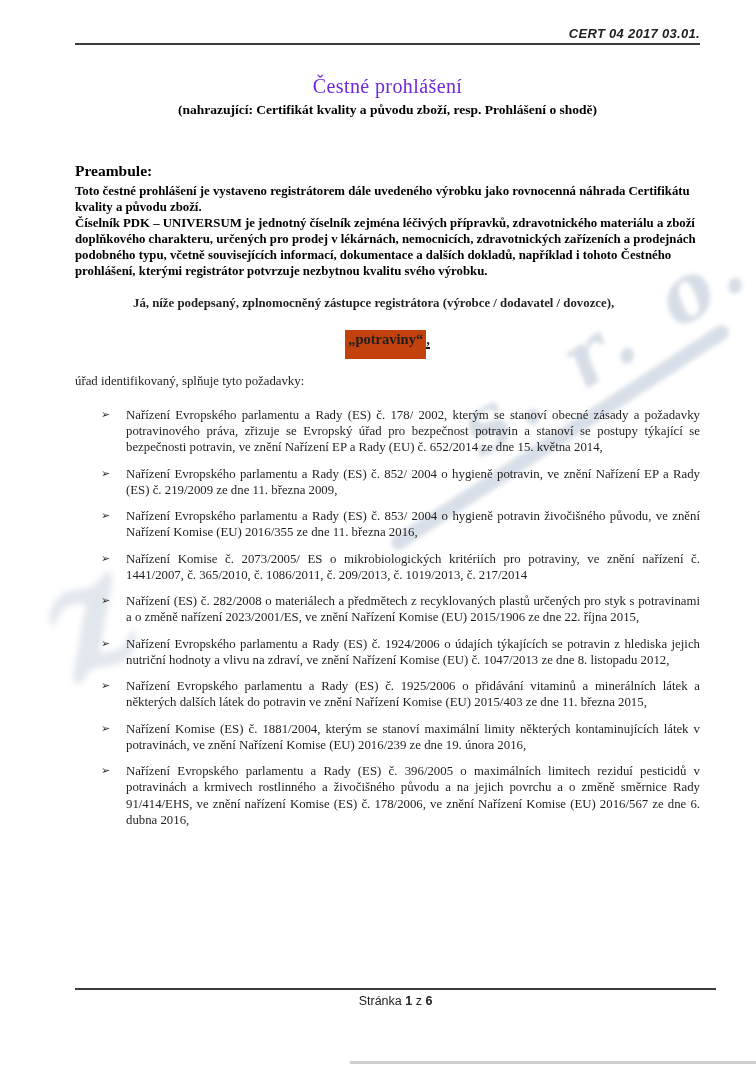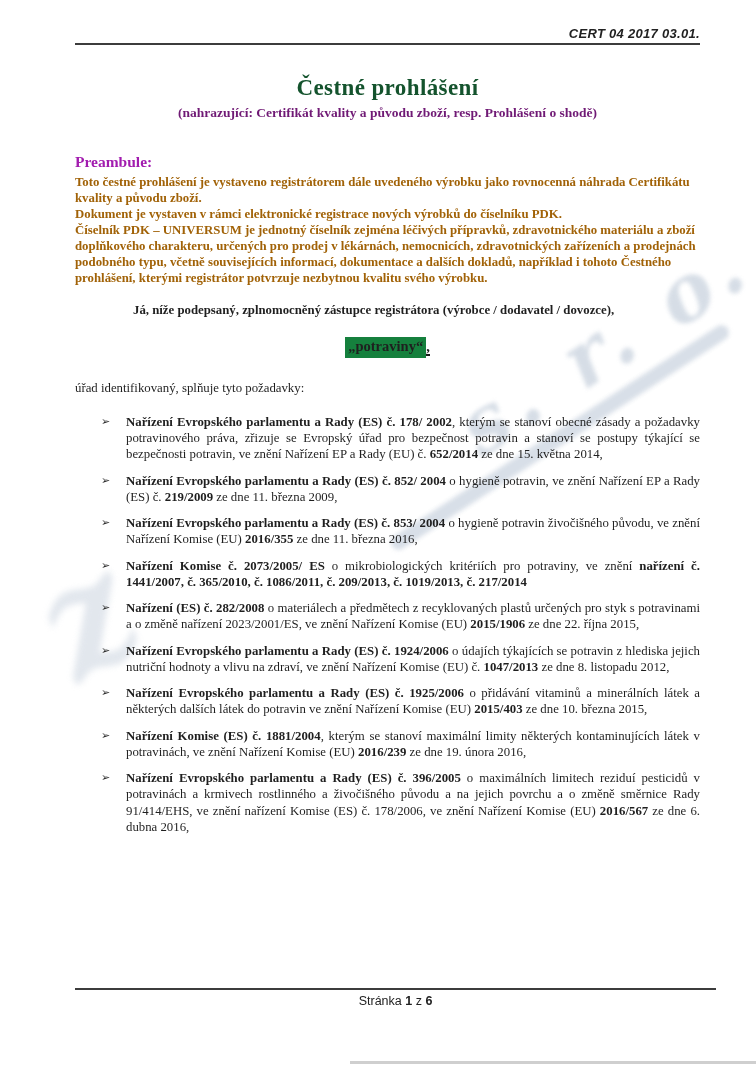--- a/index.html
+++ b/index.html
@@ -24,56 +24,56 @@
     font-size:13px;
     letter-spacing:0.3px;
     color:#222;
   }
   .header-rule { border-bottom:2px solid #3c3c3c; margin-top:2px; }
 
   
   h1.page-title {
     margin:30px 0 0 0;
     text-align:center;
-    font-size:23px;
-    font-weight:bold;
+    font-size:20px;
+    font-weight:normal;
     letter-spacing:0.4px;
-    color:#14532d;
+    color:#6d28d9;
   }
   .subtitle {
     margin-top:4px;
     text-align:center;
     font-size:13.5px;
     font-weight:bold;
-    color:#701a75;
+    color:#000000;
   }
 
   
   .preamble h2 {
-    margin:32px 0 4px 0;
+    margin:44px 0 4px 0;
     font-size:15.5px;
     font-weight:bold;
-    color:#a21caf;
+    color:#000000;
   }
   .preamble p {
     margin:0;
     font-size:12.8px;
     font-weight:bold;
     line-height:1.25;
-    color:#a16207;
+    color:#000000;
   }
 
   
   .intro { margin:16px 0 0 0; padding-left:58px; font-size:12.8px;font-weight:bold; }
   .verb  { margin:22px 0 0 0; text-align:center; font-size:14px; font-weight:bold; word-spacing:3px; }
   .product-intro { margin:22px 0 0 0; font-size:12.5px; }
   .product-line  { margin:20px 0 0 0; text-align:center; font-size:14.5px; font-weight:bold; }
   .product-line .hl {
-    background:#15803d;
-    padding:1px 3px 4px 3px;
+    background:#c2410c;
+    padding:1px 3px 12px 3px;
   }
   .product-line .ul { border-bottom:2px solid #1b1b1b; }
   .req-intro { margin:26px 0 0 0; font-size:12.8px; }
 
   
   ul.regulations {
     list-style:none;
     margin:18px 0 0 0;
     padding:0 0 0 26px;
   }
@@ -85,21 +85,21 @@
     line-height:1.27;
   }
   ul.regulations .marker {
     flex:0 0 14px;
     font-family:"DejaVu Sans", sans-serif;
     font-size:11px;
     color:#2a2a2a;
     padding-top:1px;
   }
   ul.regulations .body { text-align:justify; }
-  ul.regulations .body .b { font-weight:bold; }
+  ul.regulations .body .b { font-weight:normal; }
 
   
   .footer {
     position:absolute;
     left:75px; right:40px; top:988px;
     z-index:2;
   }
   .footer-rule { border-top:2px solid #3c3c3c; }
   .page-number {
     text-align:center;
@@ -164,21 +164,20 @@
 
     <div class="doc-code">CERT  04 2017 03.01.</div>
     <div class="header-rule"></div>
 
     <h1 class="page-title">Čestné prohlášení</h1>
     <div class="subtitle">(nahrazující: Certifikát kvality a původu zboží, resp. Prohlášení o shodě)</div>
 
     <section class="preamble">
       <h2>Preambule:</h2>
       <p>Toto čestné prohlášení je vystaveno registrátorem dále uvedeného výrobku jako rovnocenná náhrada Certifikátu kvality a původu zboží.</p>
-      <p>Dokument je vystaven v rámci elektronické registrace nových výrobků do číselníku PDK.</p>
       <p>Číselník PDK – UNIVERSUM je jednotný číselník zejména léčivých přípravků, zdravotnického materiálu a zboží doplňkového charakteru, určených pro prodej v lékárnách, nemocnicích, zdravotnických zařízeních a prodejnách podobného typu, včetně souvisejících informací, dokumentace a dalších dokladů, například i tohoto Čestného prohlášení, kterými registrátor potvrzuje nezbytnou kvalitu svého výrobku.</p>
     </section>
 
     <p class="intro">Já, níže podepsaný, zplnomocněný zástupce registrátora (výrobce / dodavatel / dovozce),</p>
     <p class="product-line"><span class="ul"><span class="hl">„potraviny“</span><span>,</span></span></p>
     <p class="req-intro">úřad identifikovaný, splňuje tyto požadavky:</p>
 
     <ul class="regulations" id="regulations-list">
         <li>
           <span class="marker">➢</span>
@@ -199,21 +198,21 @@
         <li>
           <span class="marker">➢</span>
           <span class="body"><span class="b">Nařízení (ES) č. 282/2008</span><span> o materiálech a předmětech z recyklovaných plastů určených pro styk s potravinami a o změně nařízení 2023/2001/ES, ve znění Nařízení Komise (EU) </span><span class="b">2015/1906</span><span> ze dne 22. října 2015,</span></span>
         </li>
         <li>
           <span class="marker">➢</span>
           <span class="body"><span class="b">Nařízení Evropského parlamentu a Rady (ES) č. 1924/2006</span><span>  o údajích týkajících se potravin z hlediska jejich nutriční hodnoty a vlivu na zdraví, ve znění Nařízení Komise (EU) č. </span><span class="b">1047/2013</span><span> ze dne 8. listopadu 2012,</span></span>
         </li>
         <li>
           <span class="marker">➢</span>
-          <span class="body"><span class="b">Nařízení Evropského parlamentu a Rady (ES) č. 1925/2006</span><span>  o přidávání vitaminů a minerálních látek a některých dalších látek do potravin ve znění Nařízení Komise (EU) </span><span class="b">2015/403</span><span> ze dne 10. března 2015,</span></span>
+          <span class="body"><span class="b">Nařízení Evropského parlamentu a Rady (ES) č. 1925/2006</span><span>  o přidávání vitaminů a minerálních látek a některých dalších látek do potravin ve znění Nařízení Komise (EU) </span><span class="b">2015/403</span><span> ze dne 11. března 2015,</span></span>
         </li>
         <li>
           <span class="marker">➢</span>
           <span class="body"><span class="b">Nařízení Komise (ES) č. 1881/2004</span><span>, kterým se stanoví maximální limity některých kontaminujících látek v potravinách, ve znění Nařízení Komise (EU) </span><span class="b">2016/239</span><span> ze dne 19. února 2016,</span></span>
         </li>
         <li>
           <span class="marker">➢</span>
           <span class="body"><span class="b">Nařízení Evropského parlamentu a Rady (ES) č. 396/2005</span><span> o maximálních limitech reziduí pesticidů v potravinách a krmivech rostlinného a živočišného původu a na jejich povrchu a o změně směrnice Rady 91/414/EHS, ve znění nařízení Komise (ES) č. 178/2006, ve znění Nařízení Komise (EU) </span><span class="b">2016/567</span><span> ze dne 6. dubna 2016,</span></span>
         </li>
       </ul>

